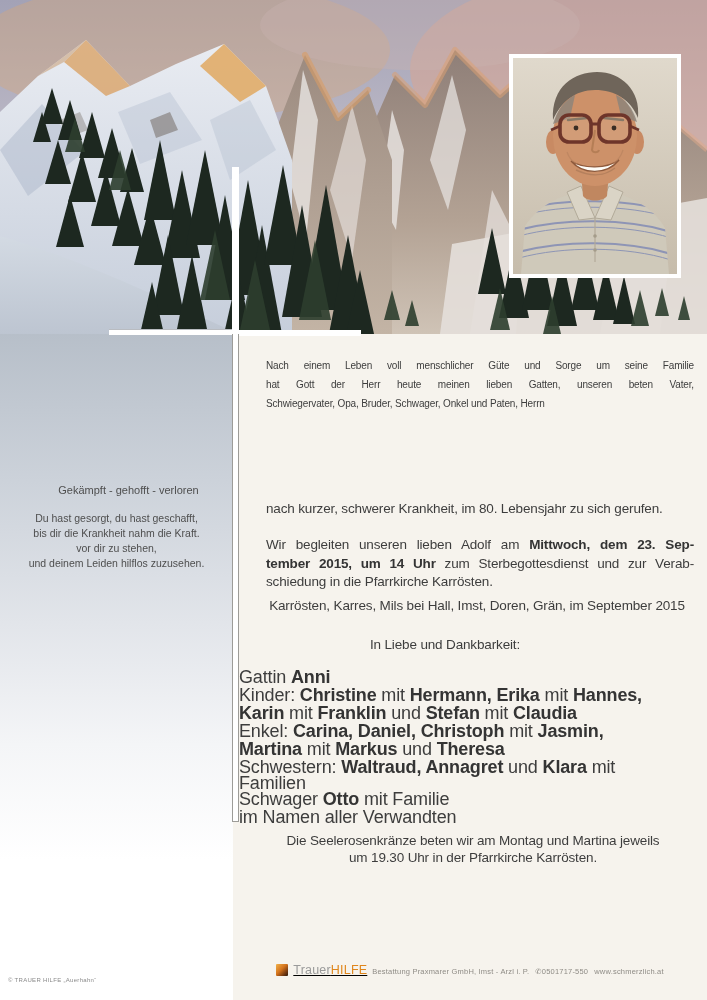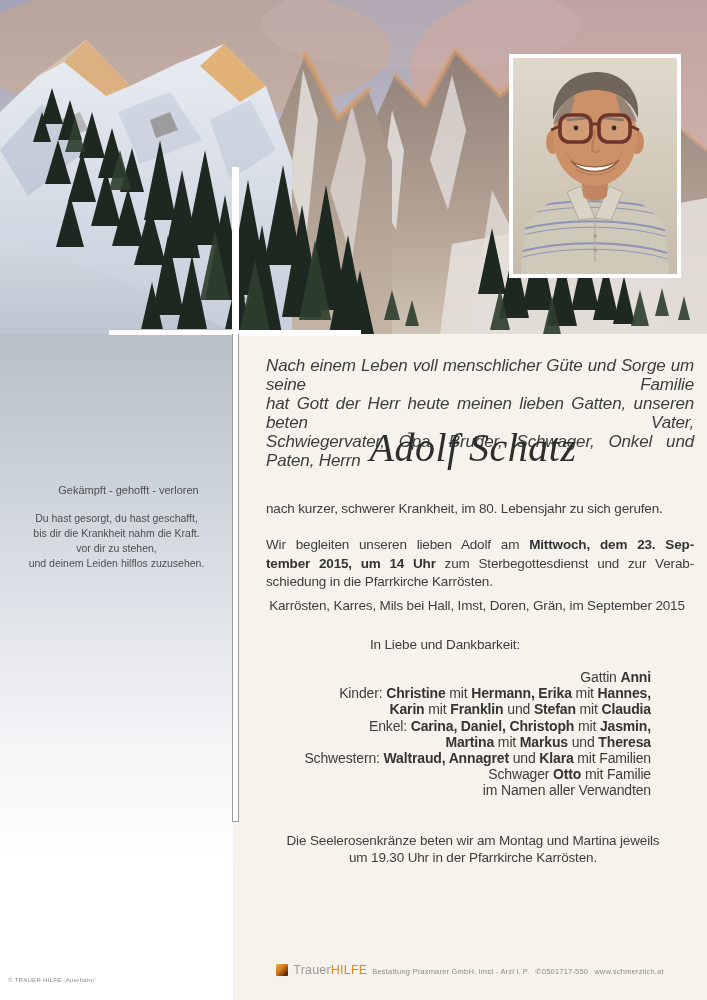--- a/index.html
+++ b/index.html
@@ -45,48 +45,48 @@
 
   #left-motto {
     left:0; top:484px; width:257px; text-align:center;
     font-size:11px; color:#4e4e4e; letter-spacing:0;
   }
   #left-poem {
     left:0; top:511px; width:233px; text-align:center;
     font-size:10.5px; line-height:15px; color:#4e4e4e; letter-spacing:0;
   }
 
-  #intro-par { left:266px; top:356px; width:428px; font-size:17px; line-height:19px;font-style:italic; }
+  #intro-par { left:266px; top:356px; width:428px; font-size:10px; line-height:19px; }
   .jlines .rl { text-align:justify; text-align-last:justify; }
   .jlines .rl:last-child { text-align-last:left; }
 
   #deceased-name {
     left:239px; top:422px; width:468px; text-align:center;
     font-family:"Liberation Serif", serif; font-style:italic;
     font-size:40px; line-height:52px; color:#2e2e2e; letter-spacing:0.5px;
   }
 
   #death-line { left:266px; top:500px; width:428px; font-size:13.5px; line-height:18px; }
   #service-par { left:266px; top:536px; width:428px; font-size:13.5px; line-height:18.5px; }
   #places-line { left:239px; top:598px; width:476px; text-align:center; font-size:13.5px; }
   #gratitude-line { left:239px; top:637px; width:412px; text-align:center; font-size:13.5px; }
-  #family-list { left:239px; top:669px; width:412px; text-align:right; font-size:14px; line-height:16.2px; }
+  #family-list { left:239px; top:669px; width:412px; text-align:left; font-size:18px; line-height:16.2px; }
   #rosary-par { left:239px; top:832px; width:468px; text-align:center; font-size:13.5px; line-height:17px; }
 
   
   #footer-brandline {
     position:absolute; left:233px; top:961px; width:474px; height:18px;
     display:flex; align-items:center; justify-content:center; gap:5px;
   }
   #brand-logo-icon {
     width:12px; height:12px; flex:0 0 auto;
     background:linear-gradient(135deg,#f0b14a 0%,#d4731c 45%,#6b3410 80%,#2c1c10 100%);
     border-radius:1px;
   }
-  #brand-text { font-size:12.5px; letter-spacing:0.2px; white-space:nowrap; }
+  #brand-text { font-size:12.5px; letter-spacing:0.2px; white-space:nowrap;text-decoration:underline; }
   #brand-text .gray { color:#9a9a9a; }
   #brand-text .orange { color:#e0861c; }
   #footer-info { font-size:7.5px; color:#8f8c86; letter-spacing:0.2px; white-space:nowrap; padding-top:3px; }
   #footer-info .sep { display:inline-block; width:6px; }
 
   #photo-credit {
     position:absolute; left:8px; top:977px;
     font-size:6px; color:#8a8a8a; letter-spacing:0.3px;
   }
 </style>
@@ -276,21 +276,20 @@
       <div class="rl"><span>bis dir die Krankheit nahm die Kraft.</span></div>
       <div class="rl"><span>vor dir zu stehen,</span></div>
       <div class="rl"><span>und deinem Leiden hilflos zuzusehen.</span></div>
     </div>
 
   <div class="txt jlines" id="intro-par">
       <div class="rl"><span>Nach einem Leben voll menschlicher Güte und Sorge um seine Familie</span></div>
       <div class="rl"><span>hat Gott der Herr heute meinen lieben Gatten, unseren beten Vater,</span></div>
       <div class="rl"><span>Schwiegervater, Opa, Bruder, Schwager, Onkel und Paten, Herrn</span></div>
     </div>
-  <div class="txt" id="deceased-name">Adolf Schatz</div>
   <div class="txt" id="death-line">nach kurzer, schwerer Krankheit, im 80. Lebensjahr zu sich gerufen.</div>
   <div class="txt jlines" id="service-par">
       <div class="rl"><span>Wir begleiten unseren lieben Adolf am </span><span class="b">Mittwoch, dem 23. Sep-</span></div>
       <div class="rl"><span class="b">tember 2015, um 14 Uhr</span><span> zum Sterbegottesdienst und zur Verab-</span></div>
       <div class="rl"><span>schiedung in die Pfarrkirche Karrösten.</span></div>
     </div>
   <div class="txt" id="places-line">Karrösten, Karres, Mils bei Hall, Imst, Doren, Grän, im September 2015</div>
   <div class="txt" id="gratitude-line">In Liebe und Dankbarkeit:</div>
   <div class="txt" id="family-list">
       <div class="rl"><span>Gattin </span><span class="b">Anni</span></div>

